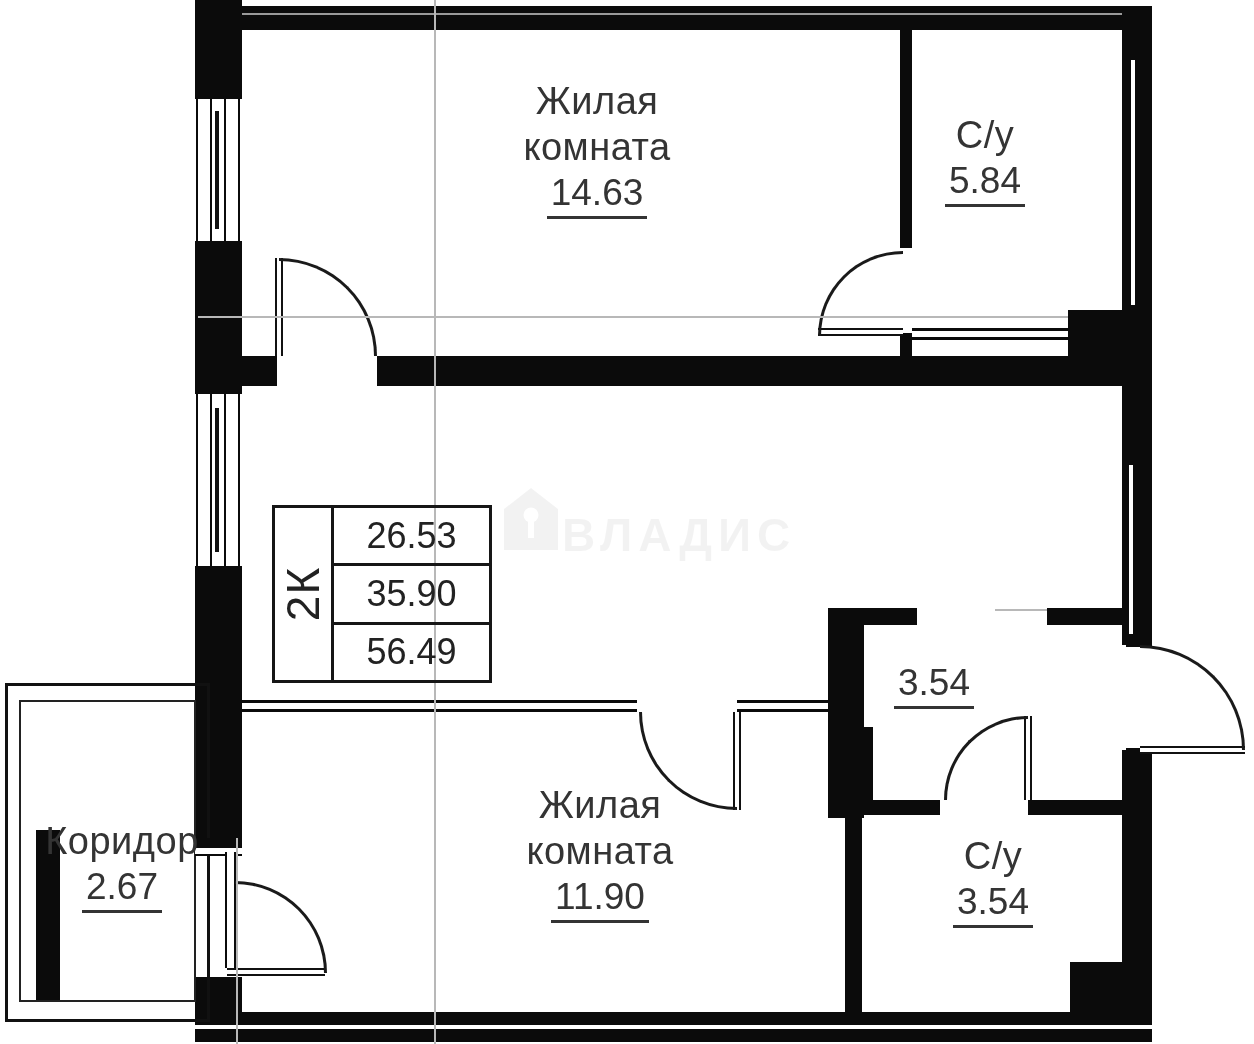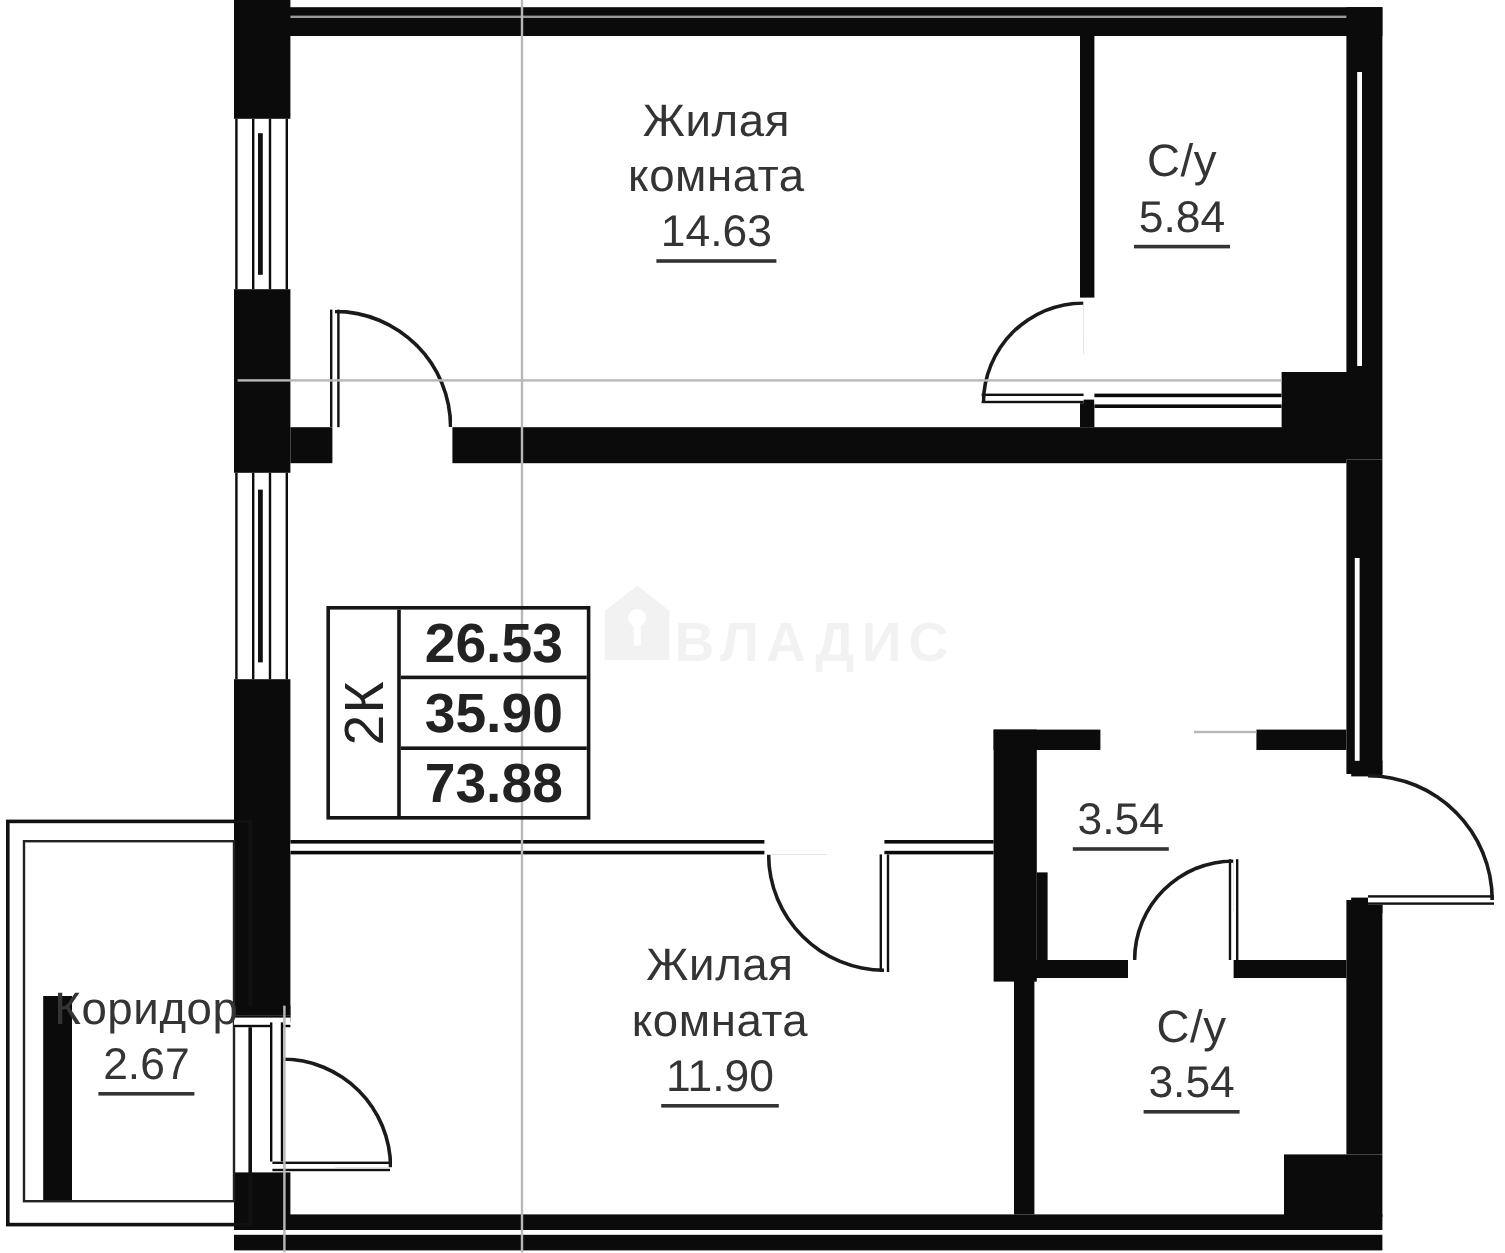--- a/index.html
+++ b/index.html
@@ -32,21 +32,21 @@
   .rname{font-size:38px;line-height:46px;font-weight:500;letter-spacing:.5px;}
   .rarea{display:inline-block;font-size:37px;line-height:42px;font-weight:500;
          border-bottom:3px solid #343434;padding:0 4px 2px 4px;margin-top:2px;}
   
   .stamp{position:absolute;left:272px;top:505px;width:220px;height:178px;border:3px solid #161616;box-sizing:border-box;}
   .stamp-type{position:absolute;left:0;top:0;width:59px;height:100%;border-right:3px solid #161616;box-sizing:border-box;
               display:flex;align-items:center;justify-content:center;}
   .stamp-type span{transform:rotate(-90deg);font-size:46px;font-weight:500;color:#222;letter-spacing:1px;}
   .stamp-rows{position:absolute;left:59px;top:0;right:0;height:100%;display:flex;flex-direction:column;}
   .stamp-row{flex:1;display:flex;align-items:center;justify-content:center;
-             font-size:46px;font-weight:700;color:#222;border-bottom:3px solid #161616;}
+             font-size:36px;font-weight:400;color:#222;border-bottom:3px solid #161616;}
   .stamp-row:last-child{border-bottom:none;}
   
   .wm-text{position:absolute;font-size:46px;font-weight:bold;letter-spacing:6px;color:rgba(0,0,0,0.05);}
 </style>
 </head>
 <body>
 
 <div id="plan">
 
   <div class="wall" style="left:195px;top:6px;width:957px;height:24px;"></div>
@@ -174,17 +174,17 @@
     <div><span class="rarea">2.67</span></div>
   </div>
 
   <div class="stamp">
     <div class="stamp-type">
       <span>2К</span>
     </div>
     <div class="stamp-rows">
       <div class="stamp-row">26.53</div>
       <div class="stamp-row">35.90</div>
-      <div class="stamp-row">73.88</div>
+      <div class="stamp-row">56.49</div>
     </div>
   </div>
 
 </div>
 
 </body></html>

